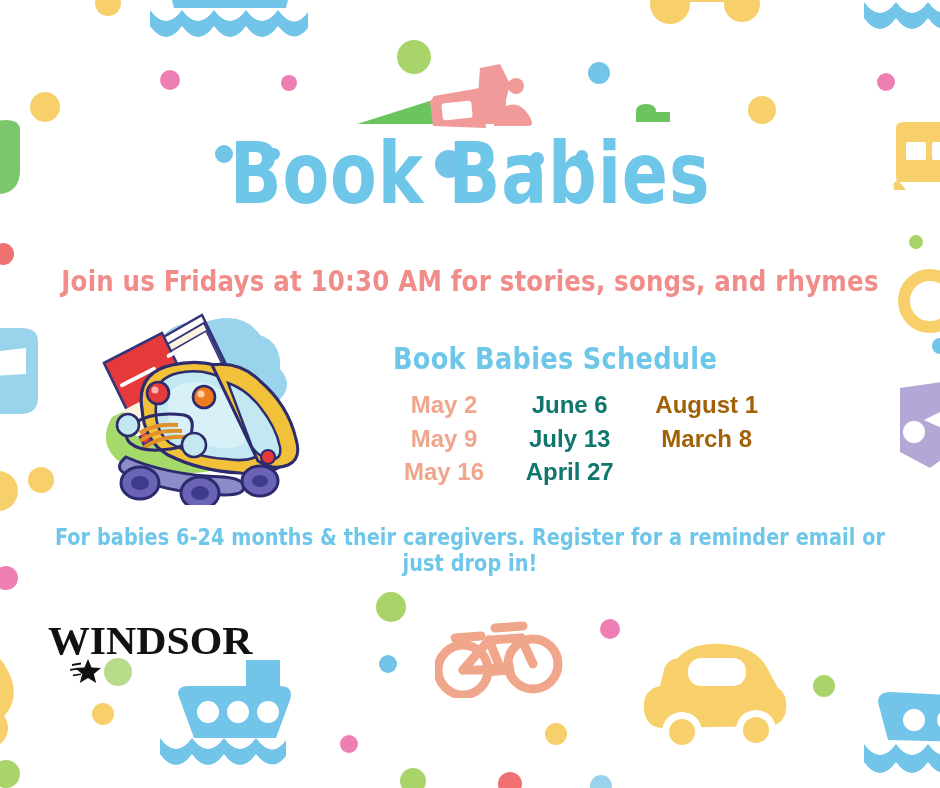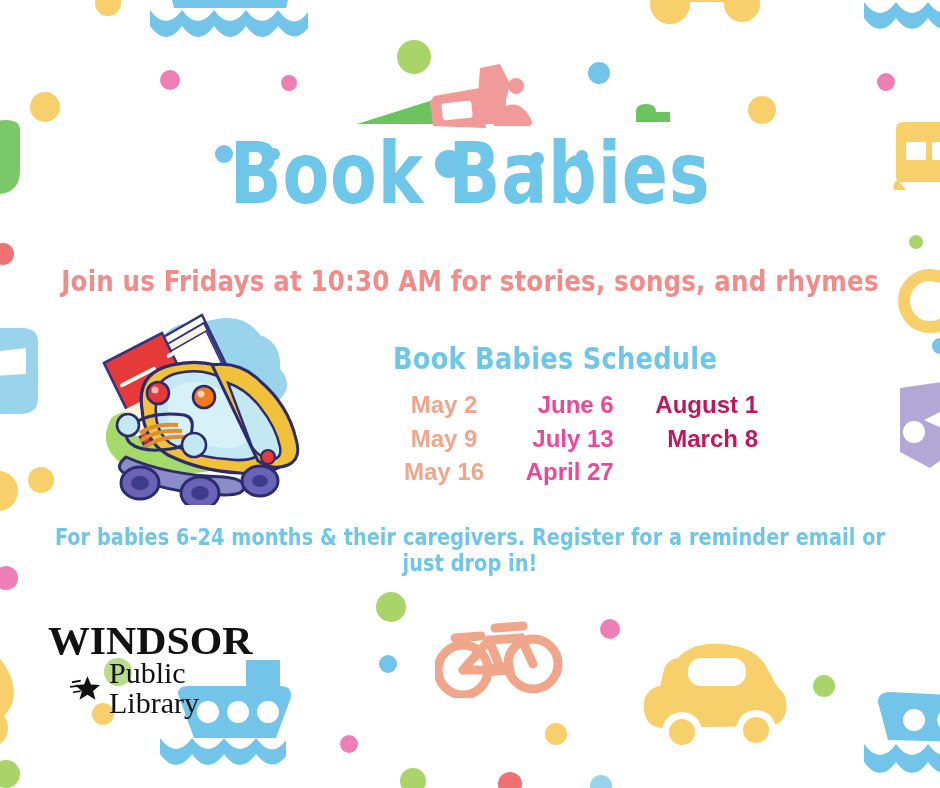--- a/index.html
+++ b/index.html
@@ -95,22 +95,22 @@
     display: flex;
     flex-direction: column;
     gap: 3px;
     text-align: center;
     font-family: "Liberation Sans", sans-serif;
     font-weight: bold;
     font-size: 24px;
     line-height: 1.28;
   }
   .sched-col.col-may    { color: #F0A68B; margin-left: 44px; }
-  .sched-col.col-june   { color: #ec4899; align-items: flex-end; }
-  .sched-col.col-august { color: #be185d; text-align: right; }
+  .sched-col.col-june   { color: #0f766e; }
+  .sched-col.col-august { color: #a16207; }
 
   .footnote {
     position: absolute;
     left: 0;
     top: 524px;
     width: 940px;
     text-align: center;
     color: #6EC6E8;
     font-family: "Liberation Sans Narrow", "DejaVu Sans Condensed", "Liberation Sans", sans-serif;
     font-weight: bold;
@@ -406,18 +406,17 @@
 
     <div class="logo">
       <div class="logo-windsor">WINDSOR</div>
       <div class="logo-sub-row">
         <svg width="34" height="26" viewBox="0 0 34 26">
           <path d="M18 1 L21.6 9.4 L31 10 L23.8 16 L26.2 25 L18 20 L9.8 25 L12.2 16 L5 10 L14.4 9.4 Z" fill="#111"></path>
           <path d="M2 6 L11 4.6 L11 6.6 L2 8 Z" fill="#111"></path>
           <path d="M0 11 L9 9.8 L9 11.6 L0 12.8 Z" fill="#111"></path>
           <path d="M3 16.5 L11 15.4 L11 17 L3 18.2 Z" fill="#111"></path>
         </svg>
-        <div class="logo-public">Public Library</div>
       </div>
     </div>
 
   </div>
 </div>
 
 </body></html>

